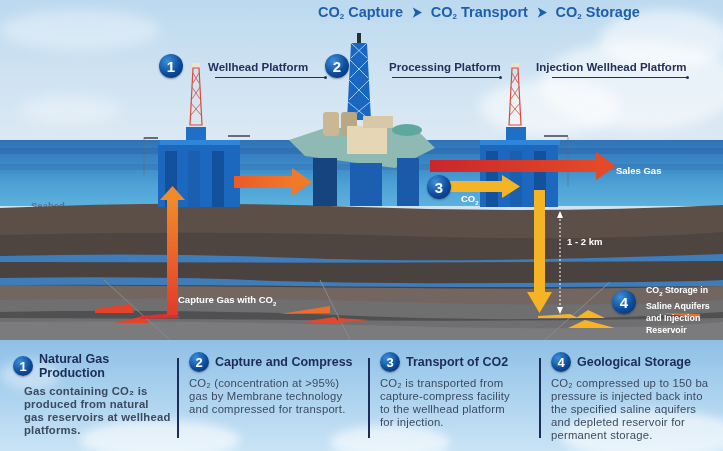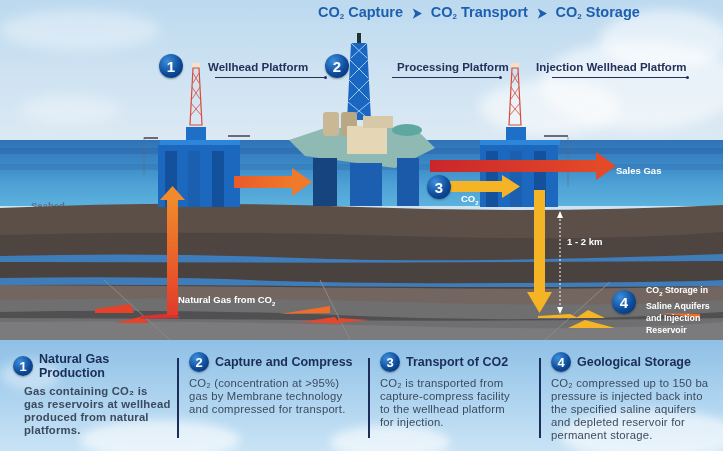--- a/index.html
+++ b/index.html
@@ -26,21 +26,21 @@
   .col { position: absolute; top: 12px; }
   .col-title { display:flex; align-items:center; gap:6px; font-weight: bold; font-size: 12.5px; color: #1b2d57; }
   .col-text { font-size: 11.3px; line-height: 13px; color: #3c4a5e; margin-top: 5px; letter-spacing: 0.2px; }
   .divider { position:absolute; width: 1.5px; background: #1d2d5b; top: 18px; height: 80px; }
 
   .num { display:inline-flex; align-items:center; justify-content:center; width: 20px; height: 20px; border-radius: 50%;
     background: radial-gradient(circle at 35% 30%, #3d8fdc 0%, #0d4c9b 55%, #072b63 100%);
     color:#fff; font-weight:bold; font-size: 13px; box-shadow: 0 1px 2px rgba(0,0,0,.35); flex: none; }
   .num.big { width: 24px; height: 24px; font-size: 15px; }
 
-  .title-bar { position:absolute; top: 4px; left: 318px; display:flex; align-items:center; gap: 8px;
+  .title-bar { position:absolute; top: 4px; left: 318px; display:flex; gap: 8px;
     font-weight:bold; font-size: 14.5px; color: #1d5fae; }
   .title-bar sub { font-size: 8px; vertical-align: -2px; }
   .chev { color:#1d5fae; font-size: 14px; transform: scaleX(.85); }
 
   .plat-label { position:absolute; font-weight:bold; font-size: 11.5px; color:#23305a; }
   .leader { position:absolute; height:1px; background:#23305a; }
   .dot { position:absolute; width:3px; height:3px; border-radius:50%; background:#23305a; }
 
   .overlay-text { position:absolute; color:#fff; font-size: 9.5px; font-weight: bold; }
   .overlay-text sub { font-size:6px; }
@@ -185,21 +185,21 @@
     </g>
 
     <g>
       <line x1="560" y1="215" x2="560" y2="310" stroke="#fff" stroke-width="1" stroke-dasharray="2,2"></line>
       <polygon points="557,218 563,218 560,211" fill="#fff"></polygon>
       <polygon points="557,307 563,307 560,314" fill="#fff"></polygon>
     </g>
   </svg>
 
   <div class="overlay-text" style="left:178px;top:294px;">
-    <span>Natural Gas from CO</span><sub>2</sub>
+    <span>Capture Gas with CO</span><sub>2</sub>
   </div>
   <div class="overlay-text" style="left:616px;top:165px;">Sales Gas</div>
   <div class="num big" style="position:absolute;left:427px;top:175px;">3</div>
   <div class="overlay-text" style="left:461px;top:193px;font-weight:bold;">
     <span>CO</span><sub>2</sub>
   </div>
   <div class="overlay-text" style="left:567px;top:236px;">1 - 2 km</div>
   <div class="num big" style="position:absolute;left:612px;top:290px;">4</div>
   <div class="overlay-text" style="left:646px;top:284px;font-size:8.8px;line-height:12px;">
     <div><span>CO</span><sub>2</sub><span> Storage in</span></div>
@@ -207,43 +207,43 @@
     <div>and Injection</div>
     <div>Reservoir</div>
   </div>
 
   <div class="num big" style="position:absolute;left:159px;top:54px;">1</div>
   <div class="plat-label" style="left:208px;top:61px;">Wellhead Platform</div>
   <div class="leader" style="left:215px;top:77px;width:110px;"></div>
   <div class="dot" style="left:324px;top:76px;"></div>
 
   <div class="num big" style="position:absolute;left:325px;top:54px;">2</div>
-  <div class="plat-label" style="left:389px;top:61px;margin-left:8px;">Processing Platform</div>
+  <div class="plat-label" style="left:389px;top:61px;">Processing Platform</div>
   <div class="leader" style="left:392px;top:77px;width:108px;"></div>
   <div class="dot" style="left:499px;top:76px;"></div>
 
   <div class="plat-label" style="left:536px;top:61px;">Injection Wellhead Platform</div>
   <div class="leader" style="left:552px;top:77px;width:135px;"></div>
   <div class="dot" style="left:686px;top:76px;"></div>
 
   <div class="info">
     <div class="info-cloud" style="left:80px;top:80px;width:160px;height:40px;"></div>
     <div class="info-cloud" style="left:330px;top:85px;width:120px;height:35px;"></div>
     <div class="info-cloud" style="left:560px;top:70px;width:180px;height:50px;"></div>
     <div class="info-cloud" style="left:0px;top:20px;width:60px;height:30px;opacity:.35"></div>
 
     <div class="col" style="left:13px;width:160px;">
       <div class="col-title">
           <span class="num">1</span>
           <span>Natural Gas Production</span>
         </div>
       <div class="col-text" style="padding-left:11px;font-weight:bold;">
         <div>Gas containing CO₂ is</div>
+          <div>produced from natural</div>
           <div>gas reservoirs at wellhead</div>
-          <div>produced from natural</div>
           <div>platforms.</div>
       </div>
     </div>
     <div class="divider" style="left:177px;"></div>
 
     <div class="col" style="left:189px;width:170px;">
       <div class="col-title">
           <span class="num">2</span>
           <span>Capture and Compress</span>
         </div>

